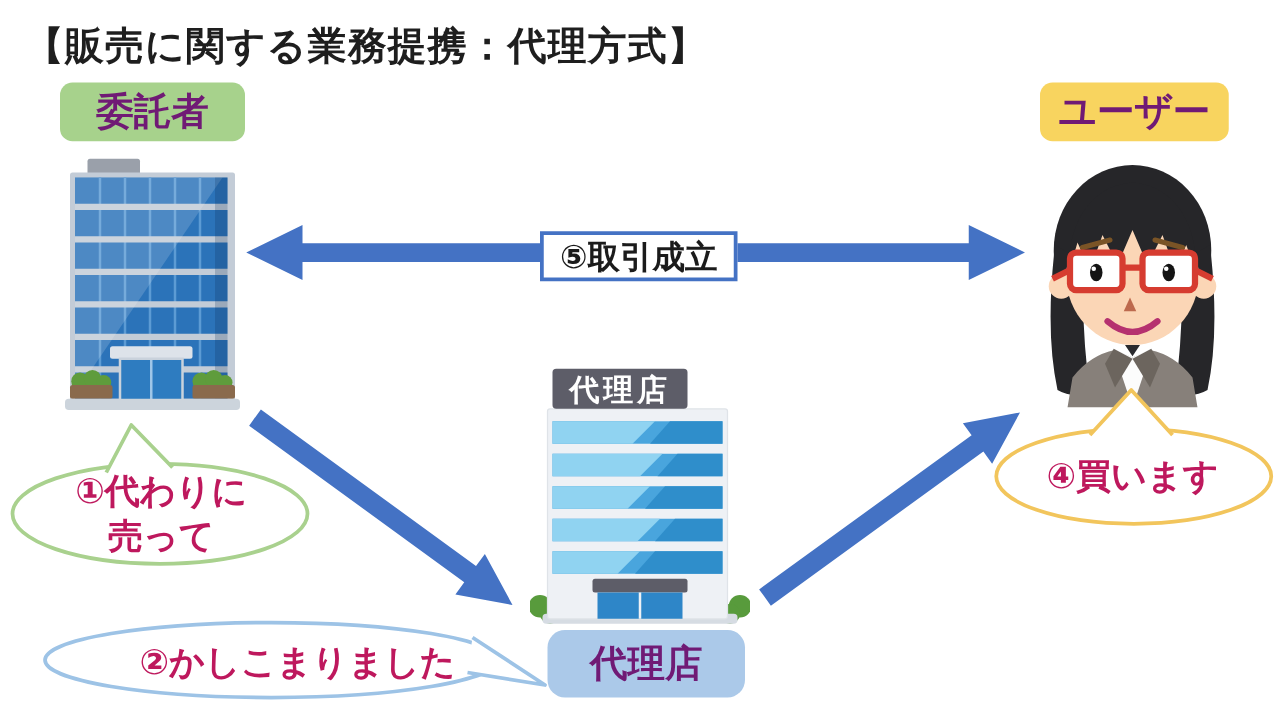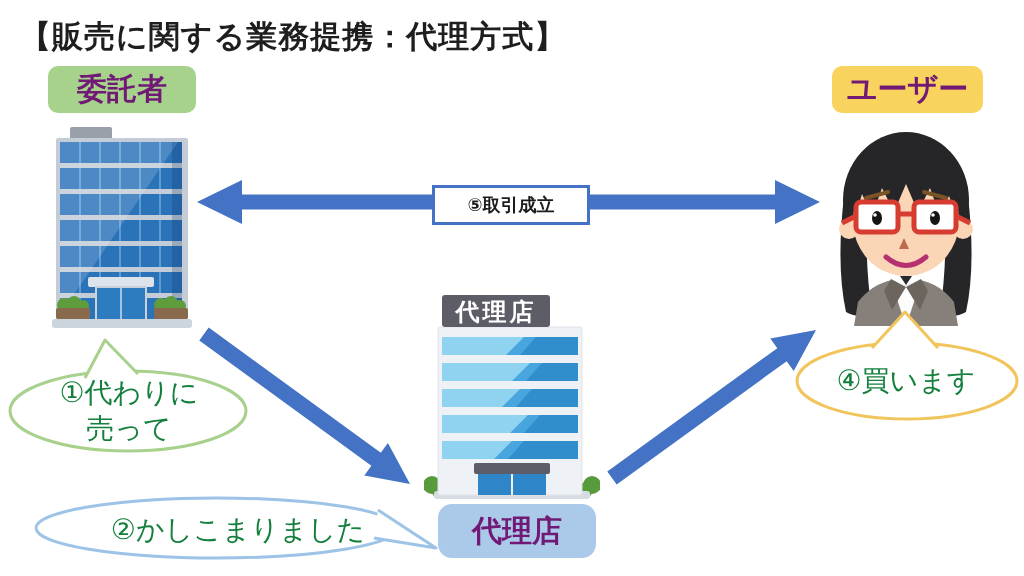--- a/index.html
+++ b/index.html
@@ -20,28 +20,28 @@
   .agency-label{left:438px;top:504px;width:158px;height:54px;background:#abc9e9;border-radius:14px;}
   .illus{position:absolute;z-index:3;}
   .consignor-building{left:52px;top:125px;width:140px;height:208px;}
   .agency-building{left:424px;top:293px;width:176px;height:210px;}
   .user-person{left:828px;top:126px;width:156px;height:200px;}
   .arrows{position:absolute;left:0;top:0;width:1024px;height:576px;z-index:2;}
   .deal-box{
     position:absolute;left:432px;top:185px;width:158px;height:40px;z-index:7;
     background:#ffffff;border:3px solid #4472c4;box-sizing:border-box;
     display:flex;align-items:center;justify-content:center;
-    font-weight:700;font-size:18px;
+    font-weight:700;font-size:26px;
   }
   .bubble{position:absolute;z-index:5;}
   .bubble svg{position:absolute;left:0;top:0;width:100%;height:100%;}
   .bubble-text{
     position:absolute;left:0;top:0;width:100%;height:100%;box-sizing:border-box;
     display:flex;align-items:center;justify-content:center;text-align:center;
-    white-space:pre-line;font-weight:400;font-size:28px;line-height:1.28;color:#15803d;
+    white-space:pre-line;font-weight:700;font-size:28px;line-height:1.28;color:#be185d;
   }
   .bubble-request{left:5px;top:336px;width:248px;height:120px;}
   .bubble-request .bubble-text{padding-top:30px;}
   .bubble-accept{left:28px;top:494px;width:420px;height:72px;}
   .bubble-sell{left:585px;top:486px;width:435px;height:84px;}
   .bubble-sell .bubble-text{padding-bottom:8px;font-size:27px;}
   .bubble-buy{left:792px;top:308px;width:228px;height:114px;}
   .bubble-buy .bubble-text{padding-top:32px;}
 </style>
 </head>

